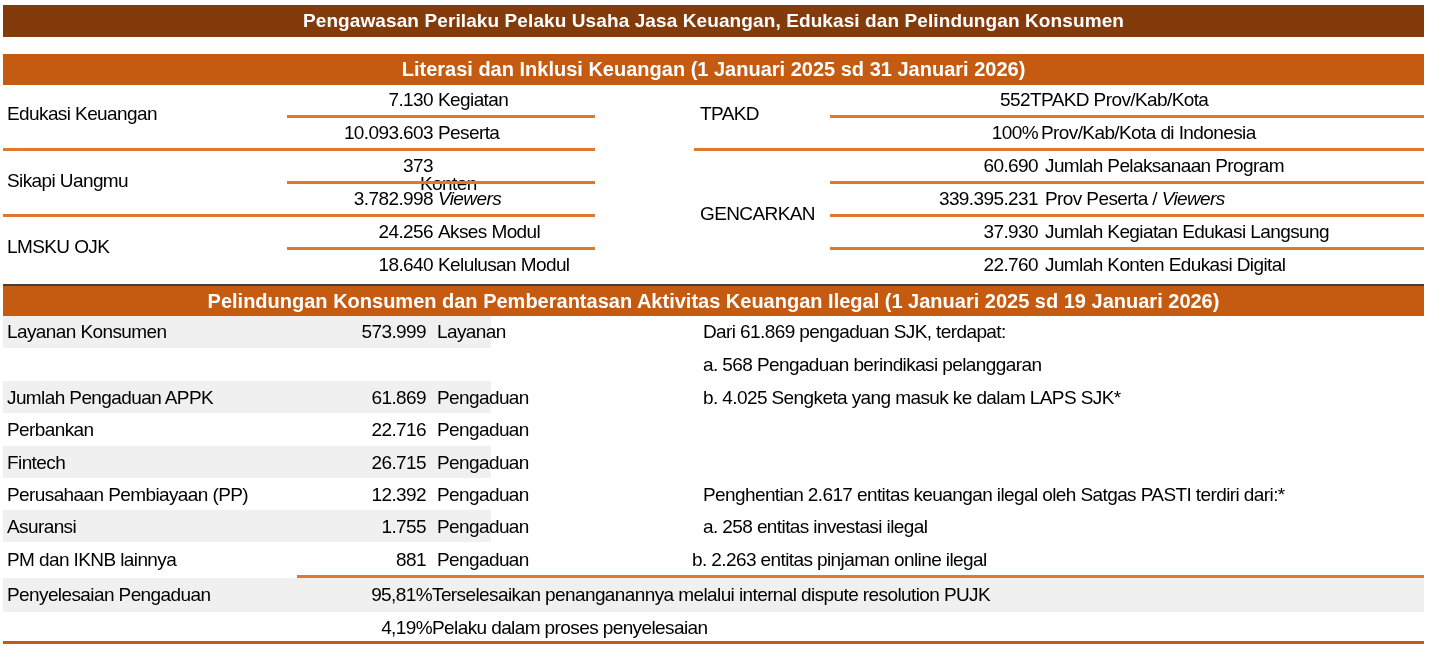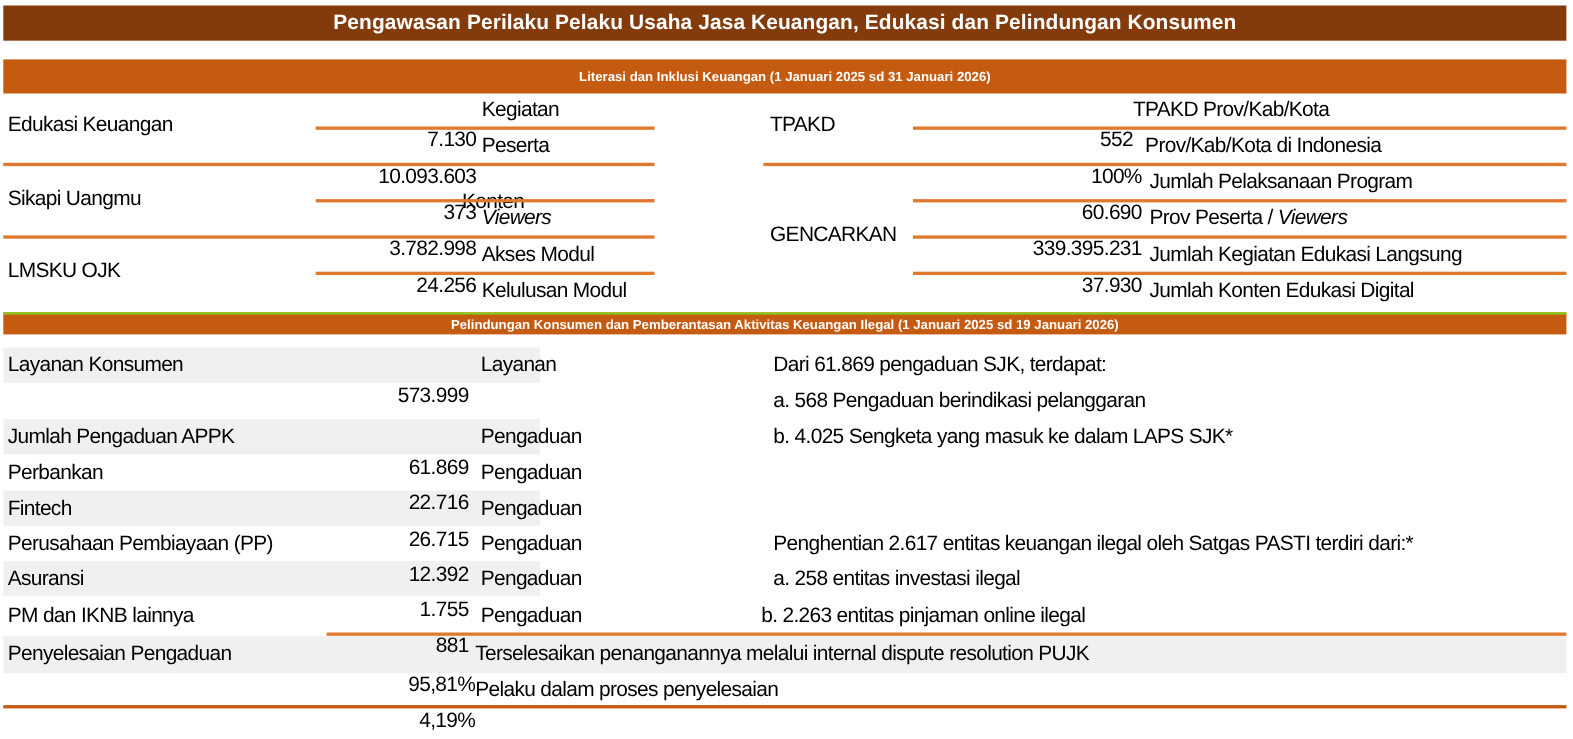--- a/index.html
+++ b/index.html
@@ -6,28 +6,28 @@
   html, body { width: 1430px; height: 672px; background: #ffffff; overflow: hidden; }
   body { font-family: "Liberation Sans", sans-serif; color: #000; position: relative; }
 
   .banner-main {
     position: absolute; left: 3px; top: 5px; width: 1421px; height: 32px;
     background: #843B0C; color: #fff; font-weight: bold; font-size: 19px;
     display: flex; align-items: center; justify-content: center; letter-spacing: 0.1px;
   }
   .banner-sub {
     position: absolute; left: 3px; width: 1421px; height: 31px;
-    background: #C55A11; color: #fff; font-weight: bold; font-size: 12px;
+    background: #C55A11; color: #fff; font-weight: bold; font-size: 20px;
     display: flex; align-items: center; justify-content: center;
   }
   .banner-sub.lit { top: 54px; }
-  .banner-sub.plk { top: 284px; border-top: 2px solid #84cc16; height: 20px; }
+  .banner-sub.plk { top: 284px; border-top: 2px solid #404040; height: 32px; }
 
   .txt { position: absolute; font-size: 19px; line-height: 22px; white-space: nowrap; letter-spacing: -0.6px; }
-  .right { text-align: right; margin-top: 28px; }
+  .right { text-align: right; }
 
   .hline { position: absolute; height: 3px; background: #E0782E; }
   .hline.dark { background: #C55A11; }
 
   .grey { position: absolute; background: #F0F0F0; }
   i { font-style: italic; }
 </style>
 </head>
 <body>
 

